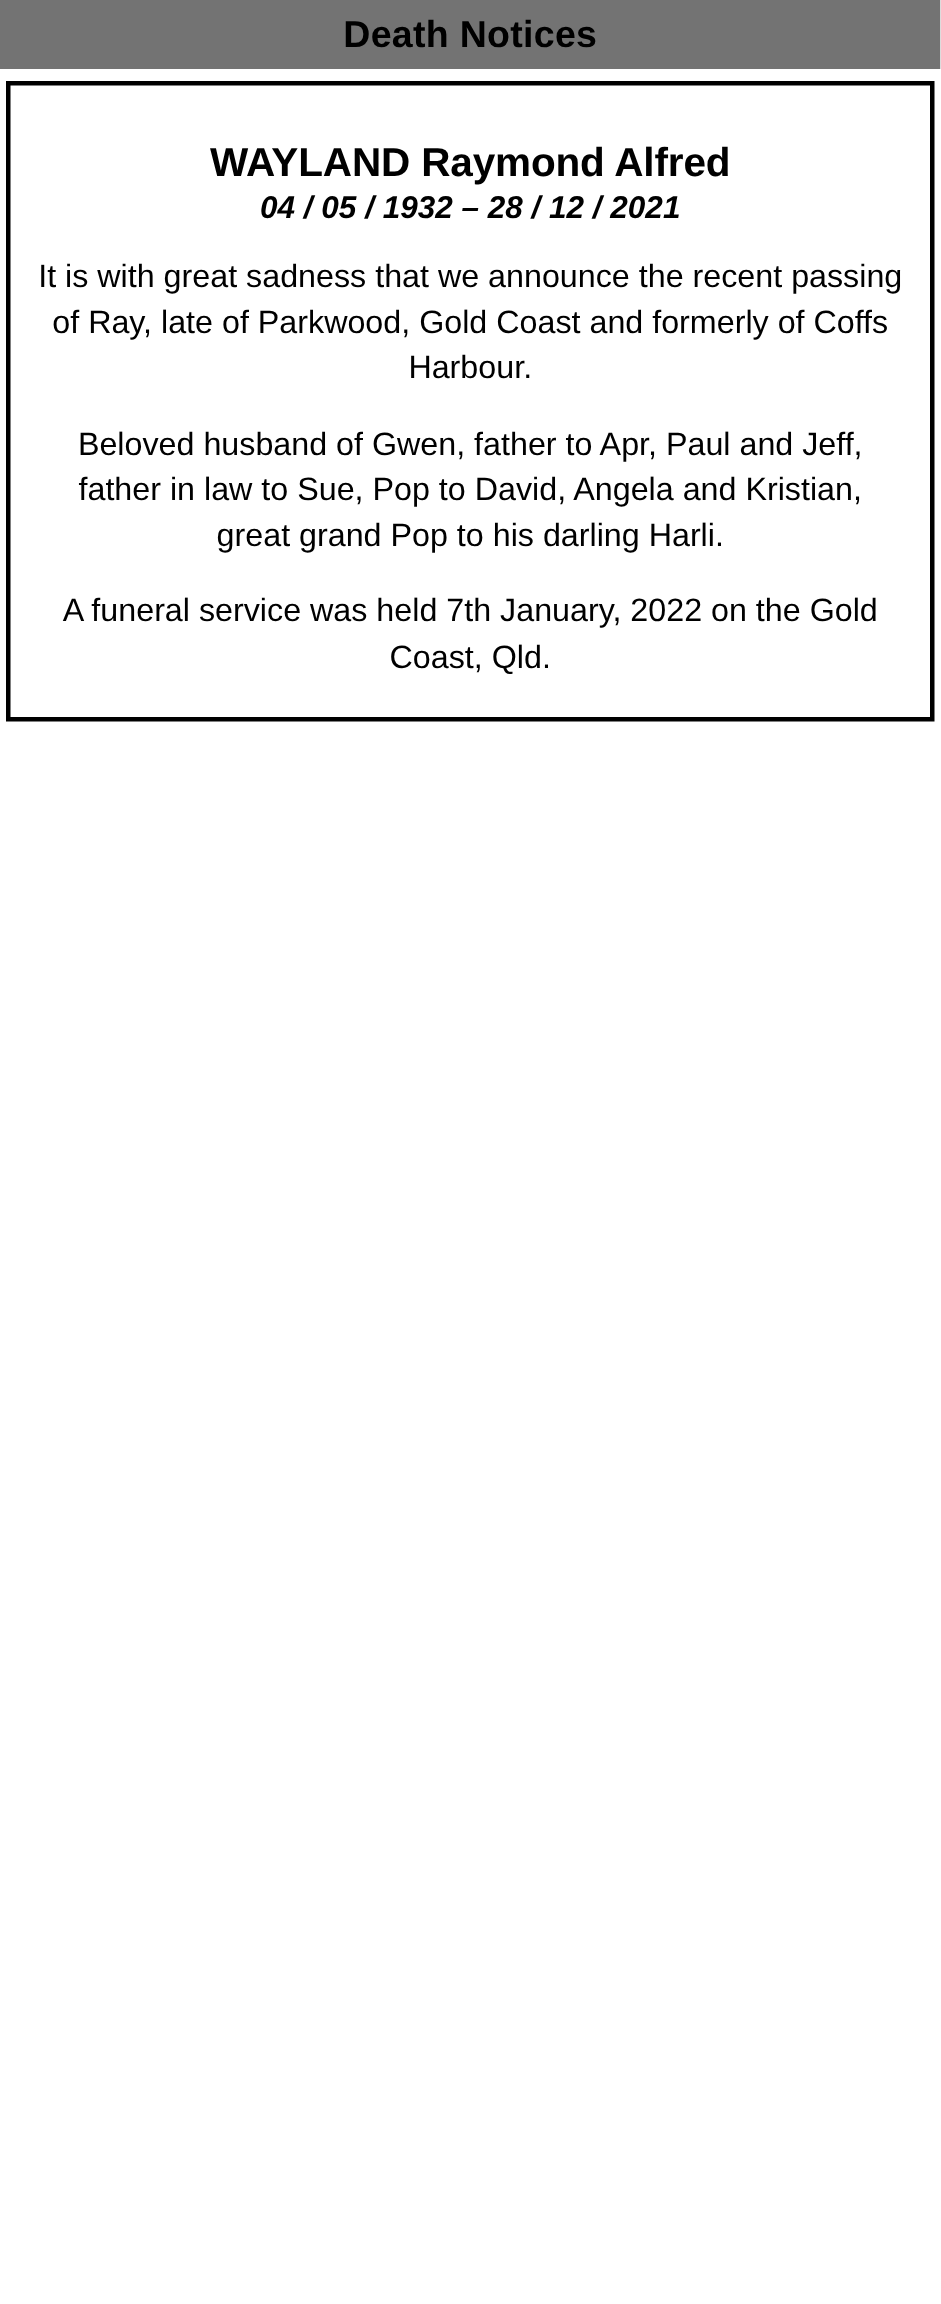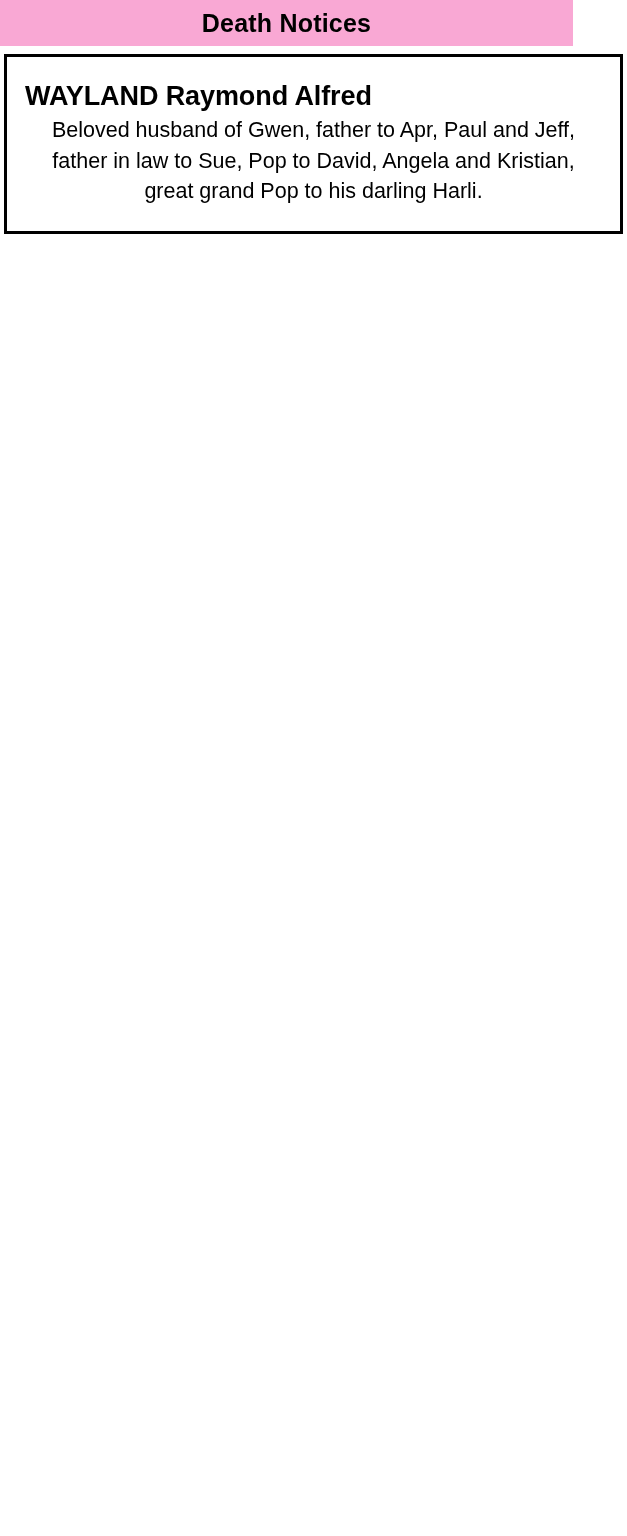--- a/index.html
+++ b/index.html
@@ -14,22 +14,22 @@
     color: #000000;
     overflow: hidden;
   }
   .page {
     position: relative;
     width: 627px;
     height: 1536px;
     background: #ffffff;
   }
   .section-header {
-    background: #f9a8d4;
-    width: 573px;
+    background: #737373;
+    width: 627px;
     height: 46px;
     display: flex;
     align-items: center;
     justify-content: center;
     box-sizing: border-box;
   }
   .section-header-title {
     font-size: 25px;
     font-weight: bold;
     letter-spacing: 0.2px;
@@ -41,25 +41,26 @@
     box-sizing: border-box;
   }
   .notice {
     border: 3px solid #000000;
     box-sizing: border-box;
     width: 619px;
     padding: 20px 18px 24px 18px;
     background: #ffffff;
   }
   .notice-name {
+    text-align: center;
     font-size: 27px;
     font-weight: bold;
     letter-spacing: -0.1px;
     line-height: 1.12;
-    margin: 4px 0 4px 0;
+    margin: 16px 0 4px 0;
   }
   .notice-dates {
     text-align: center;
     font-size: 21px;
     font-weight: bold;
     font-style: italic;
     line-height: 1.15;
     margin: 0 0 18px 0;
   }
   .notice-para {
@@ -79,22 +80,25 @@
 
   <div class="section-header">
     <div class="section-header-title">Death Notices</div>
   </div>
 
   <div class="notice-wrap">
     <div class="notice">
 
       <div class="notice-name">WAYLAND Raymond Alfred</div>
 
+      <div class="notice-dates">04 / 05 / 1932 – 28 / 12 / 2021</div>
 
+      <p class="notice-para">It is with great sadness that we announce the recent passing of Ray, late of Parkwood, Gold Coast and formerly of Coffs Harbour.</p>
 
       <p class="notice-para">Beloved husband of Gwen, father to Apr, Paul and Jeff, father in law to Sue, Pop to David, Angela and Kristian, great grand Pop to his darling Harli.</p>
 
 
+      <p class="notice-para">A funeral service was held 7th January, 2022 on the Gold Coast, Qld.</p>
 
     </div>
   </div>
 
 </div>
 
 </body></html>

